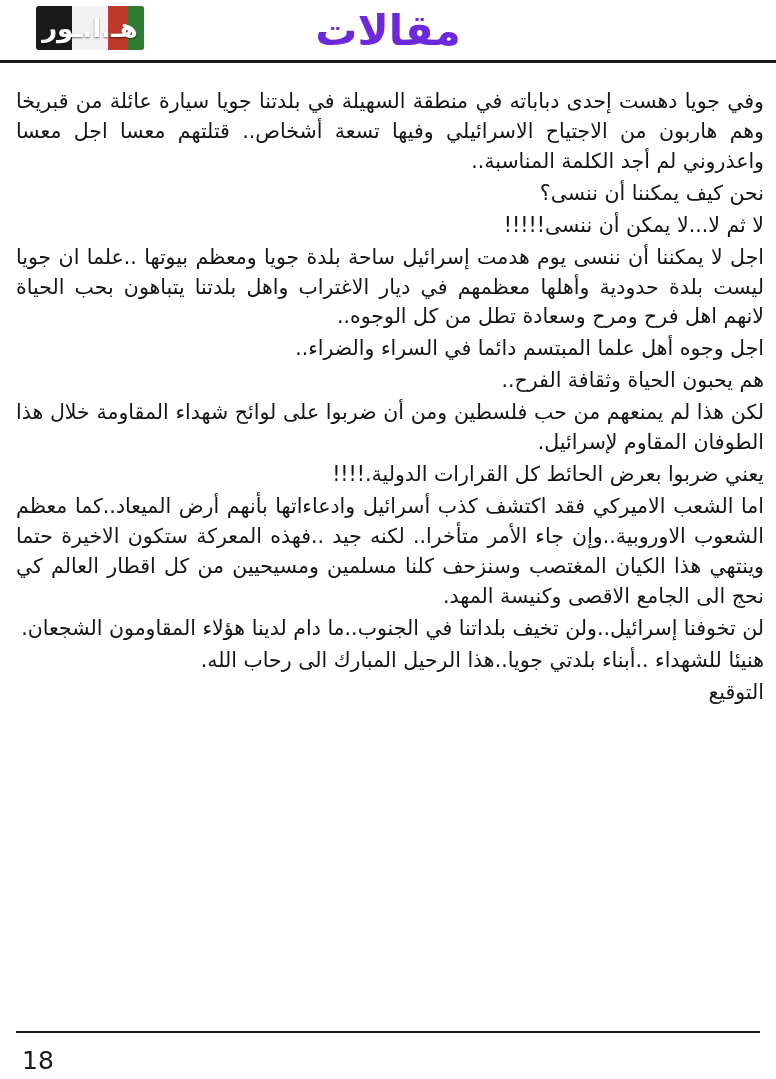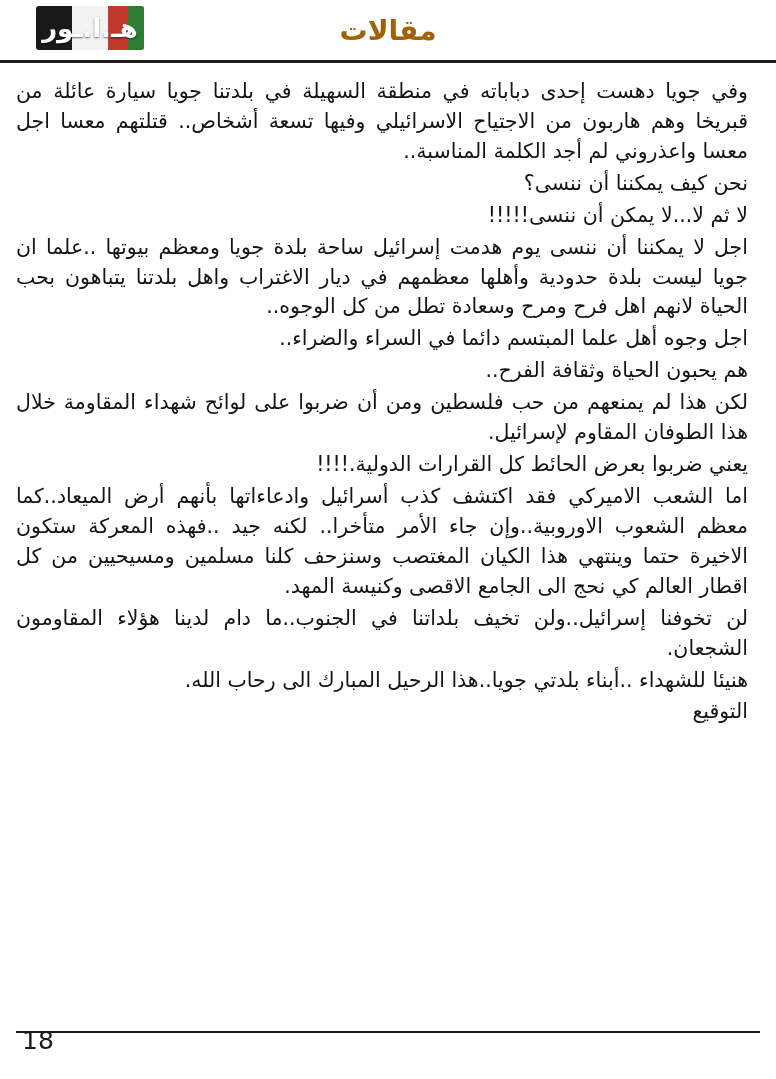--- a/index.html
+++ b/index.html
@@ -26,23 +26,23 @@
   
   .header {
     position: relative;
     height: 58px;
     box-sizing: border-box;
     display: flex;
     align-items: center;
     justify-content: center;
   }
   .header-title {
-    font-size: 28px;
+    font-size: 42px;
     font-weight: bold;
-    color: #a16207;
+    color: #6d28d9;
     letter-spacing: 0px;
     line-height: 1;
     margin: 12px;
     padding-top: 4px;
   }
   .logo {
     position: absolute;
     left: 12px;
     top: 6px;
     width: 108px;
@@ -87,23 +87,24 @@
 
   .rule-top {
     height: 3px;
     background: #1b1b1b;
     margin: 2px 0 0 0;
   }
 
   
   .content {
     box-sizing: border-box;
-    padding: 14px 28px 0 16px;
+    padding: 14px 12px 0 16px;
     text-align: justify;
     direction: rtl;
+    margin-top: 10px;
   }
   .para {
     margin: 0 0 2px 0;
     font-size: 20.5px;
     line-height: 1.46;
     color: #141414;
     text-align: justify;
     text-justify: inter-word;
   }
   .para.tail {
@@ -115,21 +116,21 @@
     position: absolute;
     left: 16px;
     right: 16px;
     bottom: 46px;
     height: 2px;
     background: #1b1b1b;
   }
   .page-number {
     position: absolute;
     left: 22px;
-    bottom: 24px;
+    bottom: 4px;
     font-size: 25px;
     color: #1b1b1b;
     direction: ltr;
   }
 </style>
 </head>
 <body>
 
 <div class="page">
 

